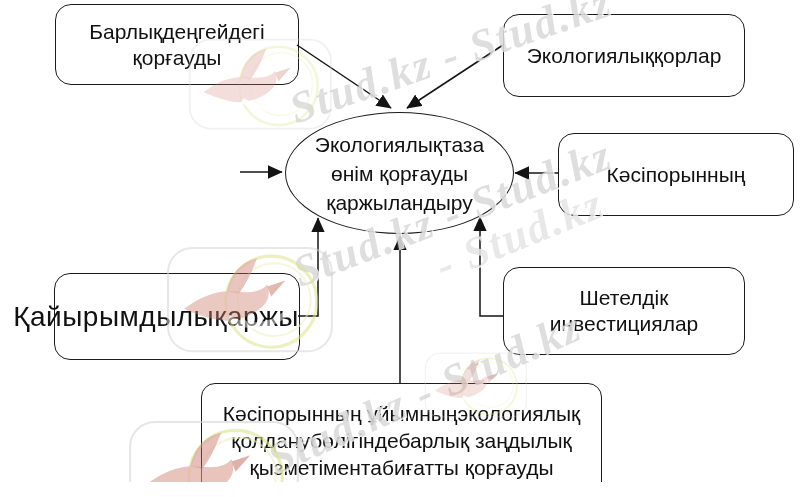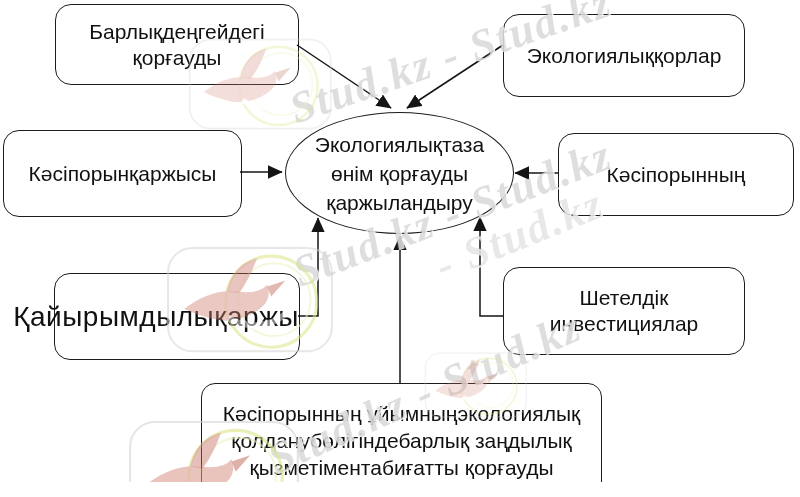--- a/index.html
+++ b/index.html
@@ -68,23 +68,20 @@
 
   <div class="node" style="left:55px;top:4px;width:242px;height:79px">
     <span>Барлықдеңгейдегі</span>
     <span>қорғауды</span>
   </div>
 
   <div class="node" style="left:503px;top:14px;width:240px;height:81px">
     <span>Экологиялыққорлар</span>
   </div>
 
-  <div class="node" style="left:3px;top:130px;width:237px;height:85px">
-    <span>Кәсіпорынқаржысы</span>
-  </div>
 
   <div class="node" style="left:558px;top:133px;width:234px;height:81px">
     <span>Кәсіпорынның</span>
   </div>
 
   <div class="node" id="n-charity" style="left:54px;top:273px;width:244px;height:85px">
     <span>Қайырымдылықаржы</span>
   </div>
 
   <div class="node" style="left:503px;top:267px;width:240px;height:86px">

